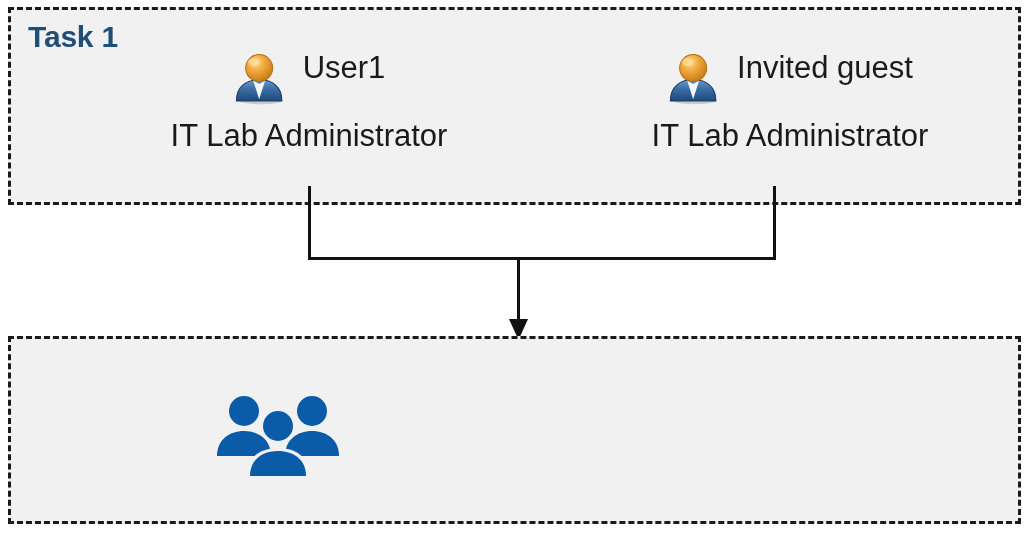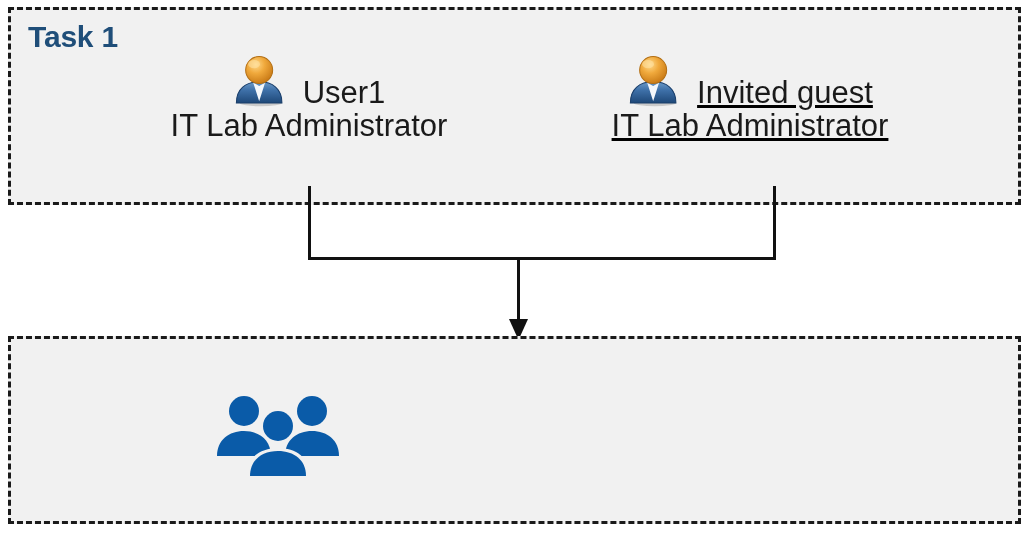--- a/index.html
+++ b/index.html
@@ -38,41 +38,41 @@
   }
   #task1-label { left: 28px; top: 20px; }
   #task2-label { left: 38px; top: 372px; }
 
   
   .person-block {
     position: absolute;
     text-align: center;
   }
   #person-user1 { left: 109px; top: 52px;  width: 400px; }
-  #person-guest { left: 550px; top: 52px;  width: 400px; text-decoration: underline; }
+  #person-guest { left: 590px; top: 52px;  width: 400px; }
 
   .person-row {
     display: flex;
-    align-items: flex-end;
+    align-items: flex-start;
     justify-content: center;
     gap: 16px;
     height: 56px;
   }
   .person-name {
     font-size: 31px;
     color: #1A1A1A;
     white-space: nowrap;
     line-height: 1;
   }
   .person-role {
     font-size: 31px;
     color: #1A1A1A;
     white-space: nowrap;
     line-height: 1;
-    margin-top: 2px;
+    margin-top: 12px;
   }
 
   .user-icon { width: 54px; height: 54px; display: block; flex: 0 0 auto; }
 
   
   #connectors {
     position: absolute;
     left: 0; top: 0;
     width: 1028px; height: 534px;
     pointer-events: none;

